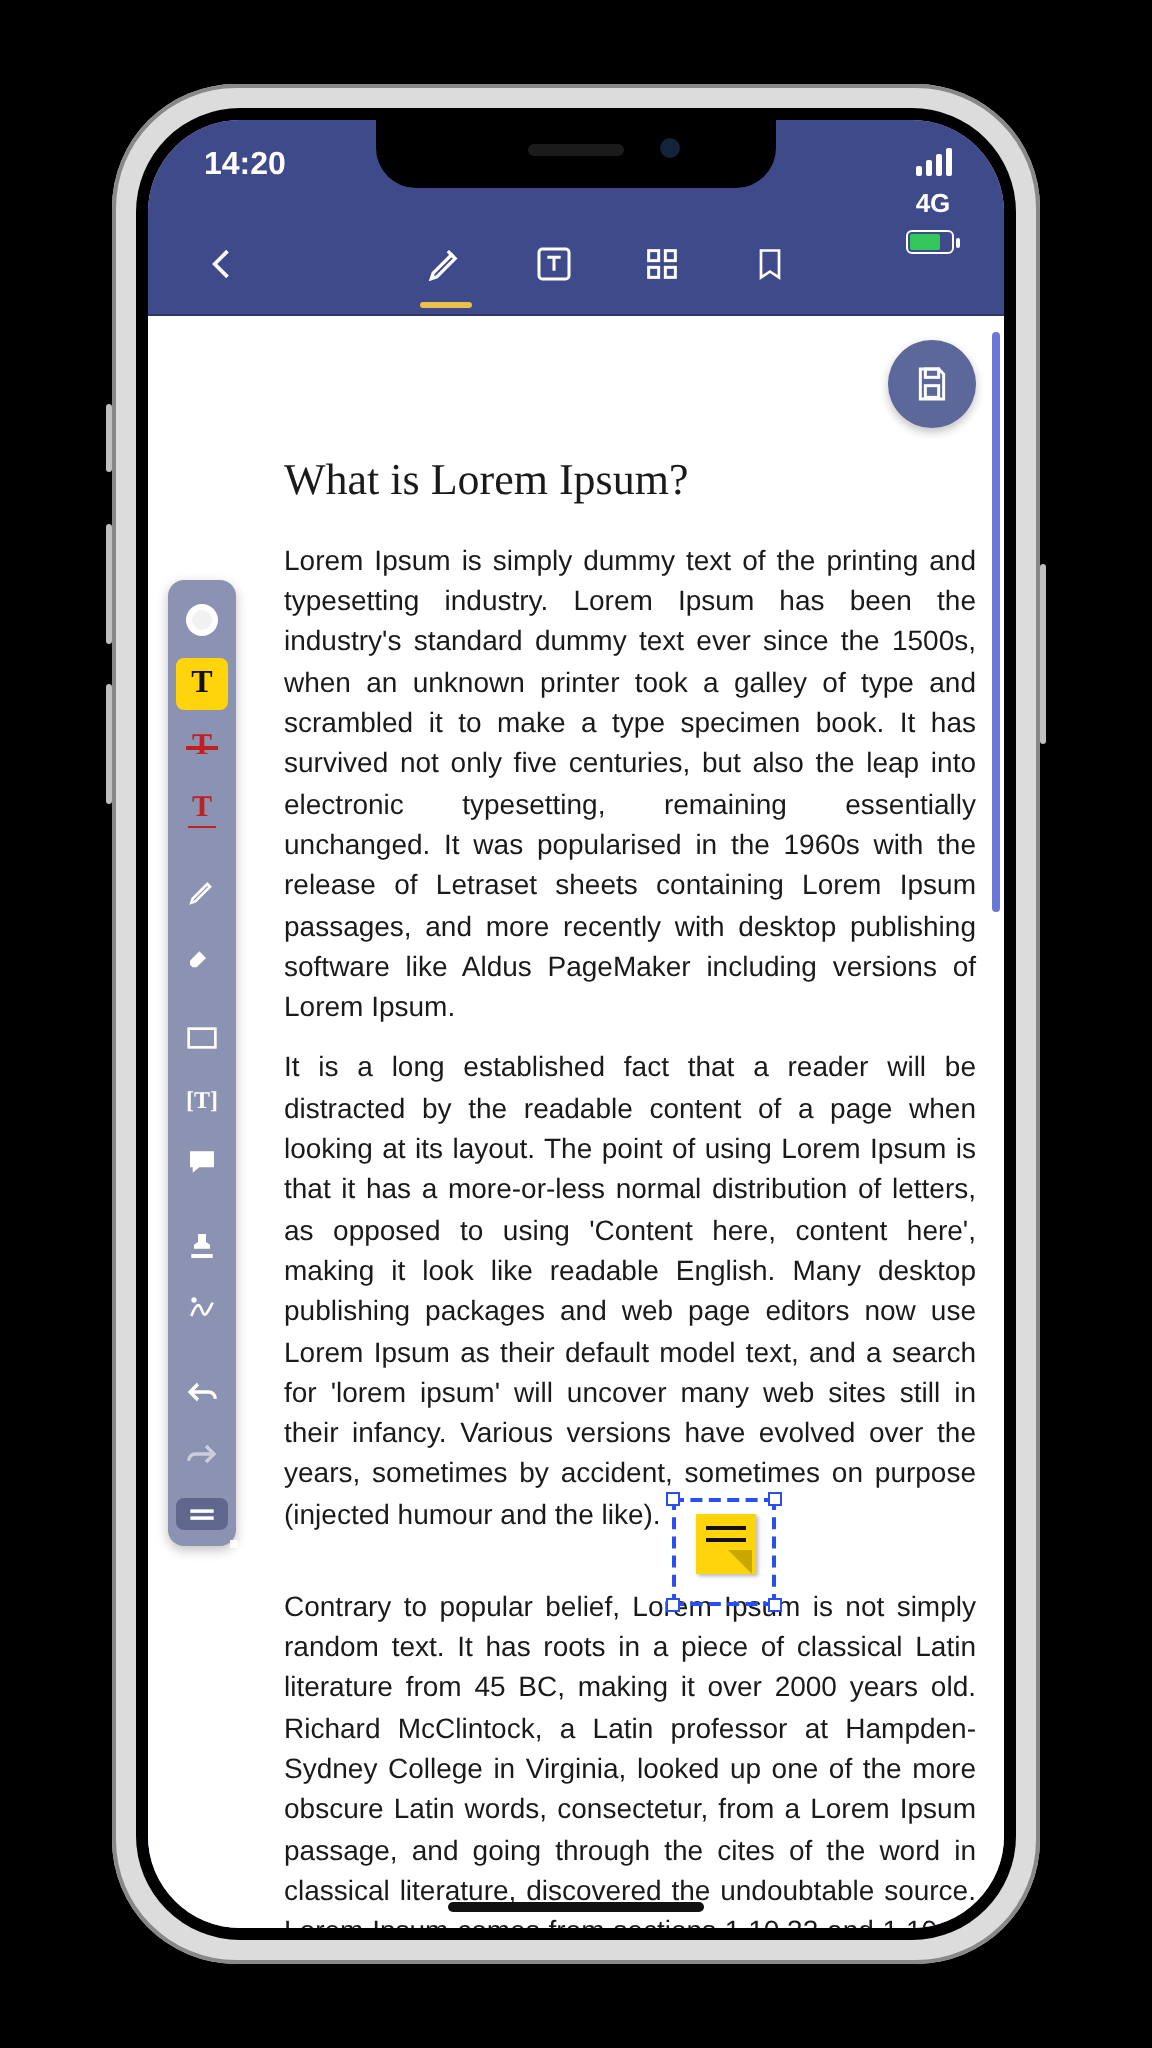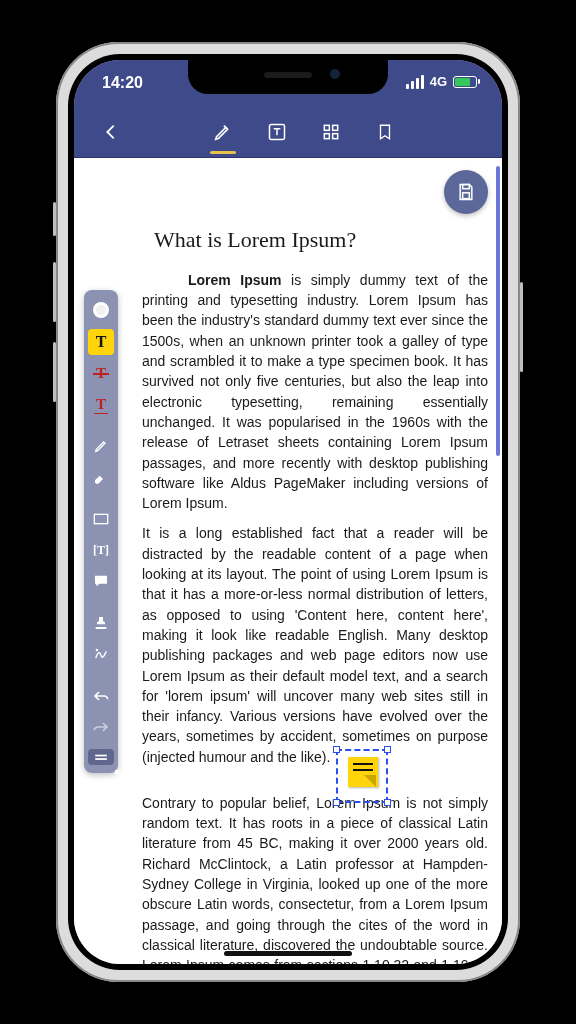--- a/index.html
+++ b/index.html
@@ -61,21 +61,21 @@
   .sb-left3{left:-3px;top:300px;width:3px;height:60px;}
   .sb-right{right:-3px;top:240px;width:3px;height:90px;}
 
   
   .statusbar{
     height:46px;background:var(--navy);
     color:#fff;position:relative;z-index:40;
     font-weight:600;font-size:16px;
   }
   .statusbar .clock{position:absolute;left:28px;top:14px;}
-  .statusbar .right{position:absolute;right:22px;top:14px;display:flex;align-items:center;gap:6px;font-size:13px;}
+  .statusbar .right{position:absolute;right:22px;top:14px;display:flex;align-items:center;gap:6px;font-size:13px;flex-direction:column;}
   .sig{display:flex;align-items:flex-end;gap:2px;}
   .sig span{width:3px;background:#fff;border-radius:1px;}
   .sig span:nth-child(1){height:5px;} .sig span:nth-child(2){height:8px;}
   .sig span:nth-child(3){height:11px;} .sig span:nth-child(4){height:14px;}
   .batt{display:inline-flex;align-items:center;}
   .batt .body{width:24px;height:12px;border:1px solid #fff;border-radius:3px;position:relative;}
   .batt .body::after{content:"";position:absolute;left:1px;top:1px;bottom:1px;width:70%;background:#34c759;border-radius:1px;}
   .batt .tip{width:2px;height:5px;background:#fff;margin-left:1px;border-radius:1px;}
   .bolt{position:absolute;left:50%;top:50%;transform:translate(-50%,-50%);font-size:9px;color:#fff;}
 
@@ -91,24 +91,24 @@
   .tb-spacer{flex:1;}
 
   
   .main{position:absolute;top:98px;left:0;right:0;bottom:0;background:#fff;}
   .doc{
     position:absolute;left:50px;right:0;top:0;bottom:0;
     padding:12px 14px 0 18px;
     overflow:hidden;
     color:var(--ink);font-size:14px;line-height:1.45;
   }
-  .doc h2{font-family:"Times New Roman",serif;font-weight:400;font-size:22px;margin:24px 12px 14px;}
+  .doc h2{font-family:"Times New Roman",serif;font-weight:400;font-size:22px;margin:24px 0 14px;}
   .doc h2.first{margin-top:54px}
   .doc p{margin:0 0 10px;text-align:justify;}
-  .doc b{font-weight:700;margin-left:46px;}
+  .doc b{font-weight:400;}
   .blue-track{position:absolute;right:2px;top:8px;width:4px;height:290px;background:#6a77d8;border-radius:2px;}
 
   
   .fab{
     position:absolute;right:14px;top:12px;width:44px;height:44px;
     background:var(--fab);border-radius:50%;display:flex;align-items:center;justify-content:center;
     box-shadow:0 2px 5px rgba(0,0,0,.25);
   }
 
   

